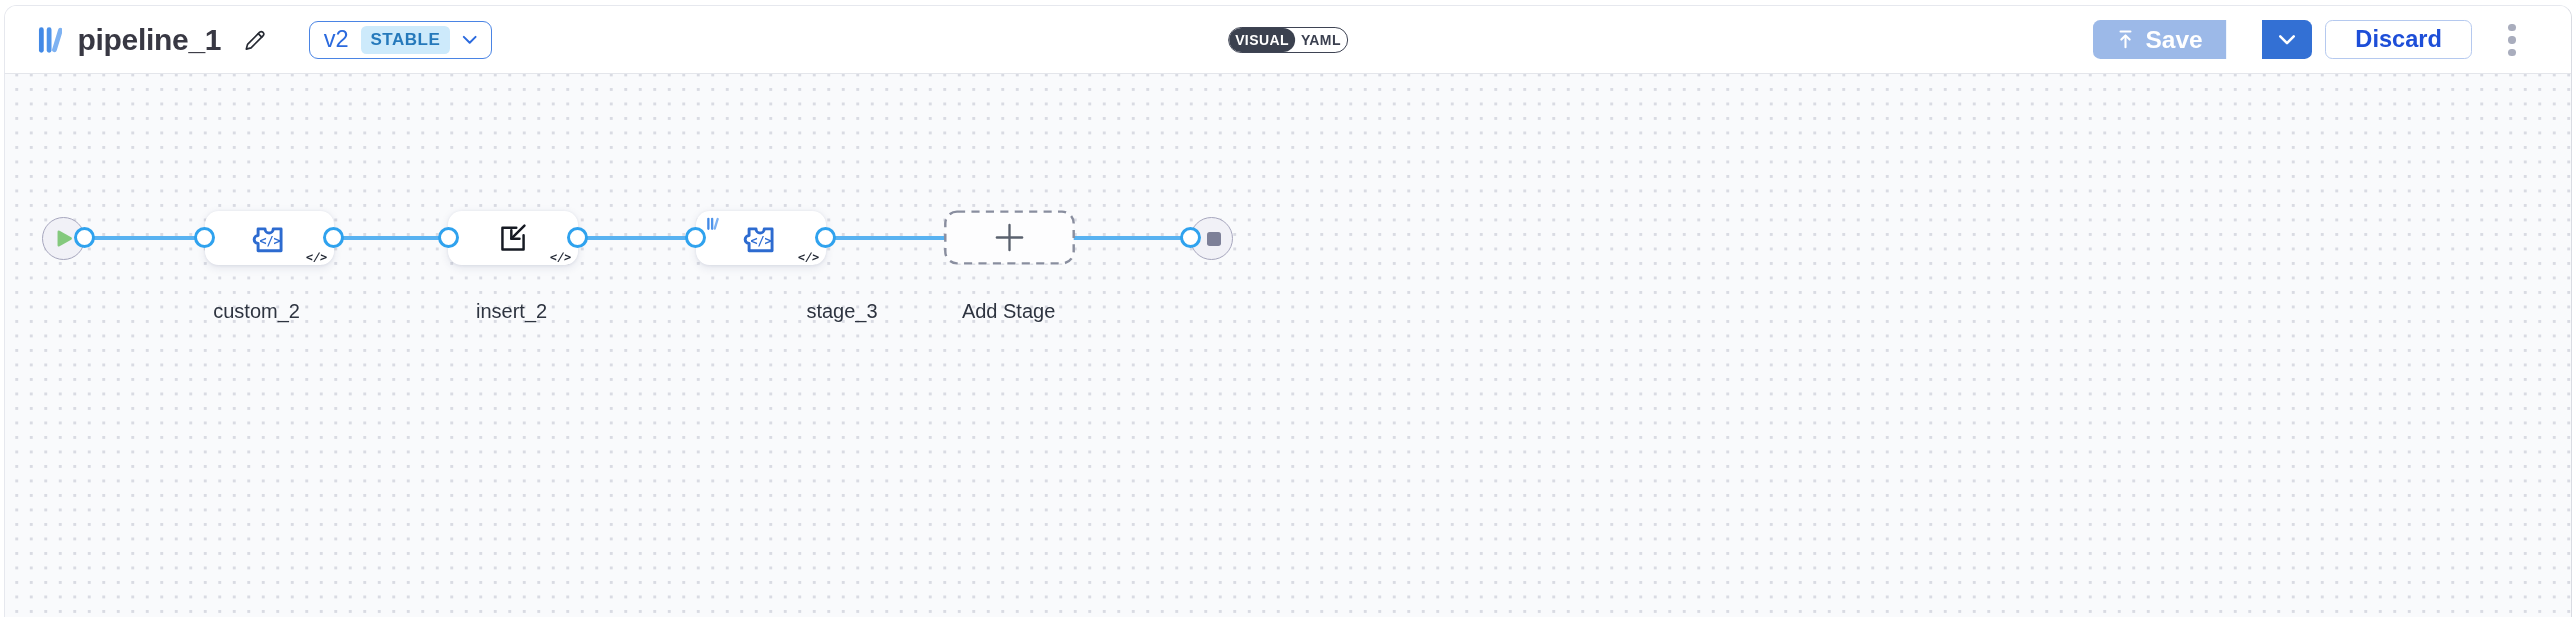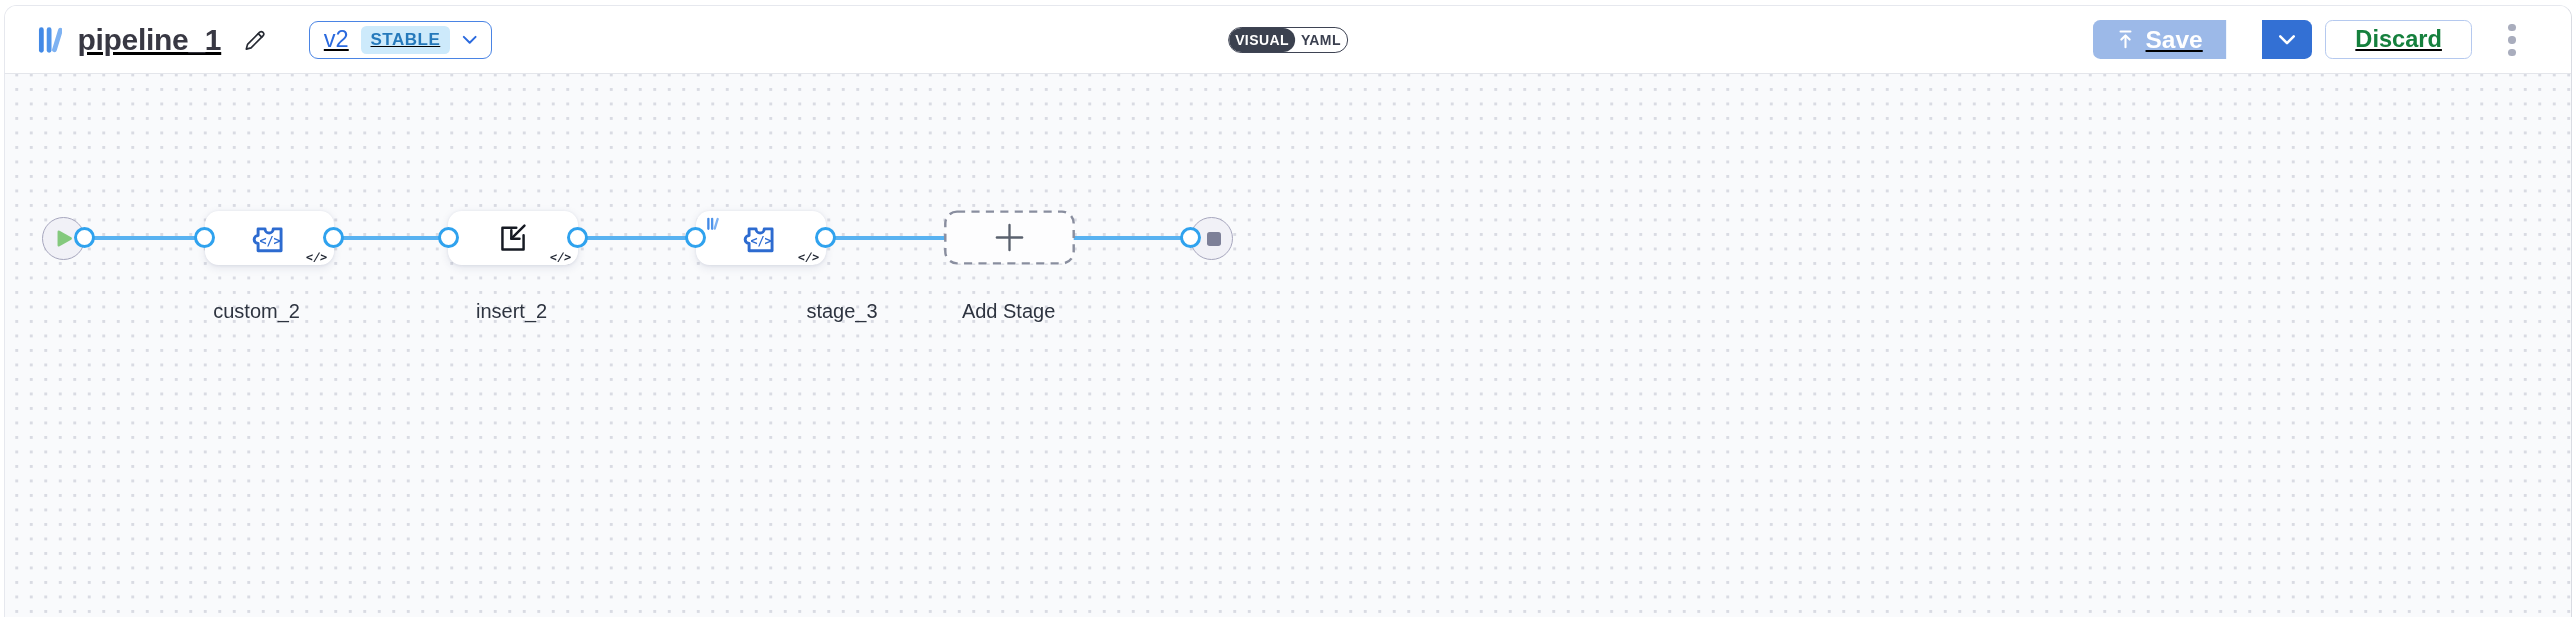--- a/index.html
+++ b/index.html
@@ -7,21 +7,21 @@
     font-family: "Liberation Sans", sans-serif; }
 
   
   .window { position: absolute; top: 5.4px; left: 3.6px; right: 3.6px; bottom: 0;
     border: 0.9px solid #e6e8ee; border-bottom: none; border-right-color: #d9dbe2;
     border-radius: 12.7px 12.7px 0 0; overflow: hidden; background: #ffffff; }
 
   
   .header { position: absolute; top: 0; left: 0; right: 0; height: 68px;
     background: #ffffff; border-bottom: 0.9px solid #e4e6eb;
-    display: flex; align-items: center; padding: 0 44px 0 33px; z-index: 10; text-decoration: underline; }
+    display: flex; align-items: center; padding: 0 44px 0 33px; z-index: 10; }
 
   .logo { display: flex; align-items: center; flex: 0 0 auto; }
   .title { font-size: 30px; font-weight: 700; color: #383843; letter-spacing: -0.3px; margin-left: 15.4px; }
   .edit-btn { margin-left: 19px; width: 31px; height: 31px; display: flex; align-items: center;
     justify-content: center; cursor: pointer; background: none; border: none; }
 
   .version-pill { margin-left: 38px; height: 38px; display: inline-flex; align-items: center;
     gap: 11.8px; padding: 0 13.6px; background: #ffffff; border: 1.4px solid #4a84e4;
     border-radius: 9px; cursor: pointer; }
   .version-label { font-size: 23.6px; color: #2b6ade; font-weight: 400; }
@@ -37,21 +37,21 @@
 
   .actions { margin-left: auto; display: flex; align-items: center; }
   .save-split { display: flex; height: 39px; gap: 35px; }
   .save-main { display: flex; align-items: center; gap: 11px; padding: 0 23px;
     background: #9cb9e8; border: none; border-right: 1.8px solid rgba(255,255,255,0.85);
     border-radius: 7.3px 0 0 7.3px; color: #ffffff; font-size: 24.5px; font-weight: 700;
     font-family: "Liberation Sans", sans-serif; cursor: pointer; }
   .save-caret { width: 50px; background: #3370d4; border: none; border-radius: 0 7.3px 7.3px 0;
     display: flex; align-items: center; justify-content: center; cursor: pointer; }
   .discard-btn { margin-left: 13.6px; height: 39px; padding: 0 29px; background: #ffffff;
-    border: 1.4px solid #b5c9ef; border-radius: 7.3px; color: #15803d; font-size: 23.6px;
+    border: 1.4px solid #b5c9ef; border-radius: 7.3px; color: #1d4ed8; font-size: 23.6px;
     font-weight: 700; font-family: "Liberation Sans", sans-serif; cursor: pointer; }
   .kebab { margin-left: 24.5px; width: 31px; height: 42px; display: flex; flex-direction: column;
     align-items: center; justify-content: center; gap: 5.4px; cursor: pointer;
     background: none; border: none; }
   .kebab i { width: 7.3px; height: 7.3px; border-radius: 50%; background: #a9adbd; }
 
   
   .canvas { position: absolute; top: 68px; left: 0; right: 0; bottom: 0;
     background-color: #f9fafc;
     background-image: radial-gradient(#d9dbe3 1.4px, transparent 1.5px);

